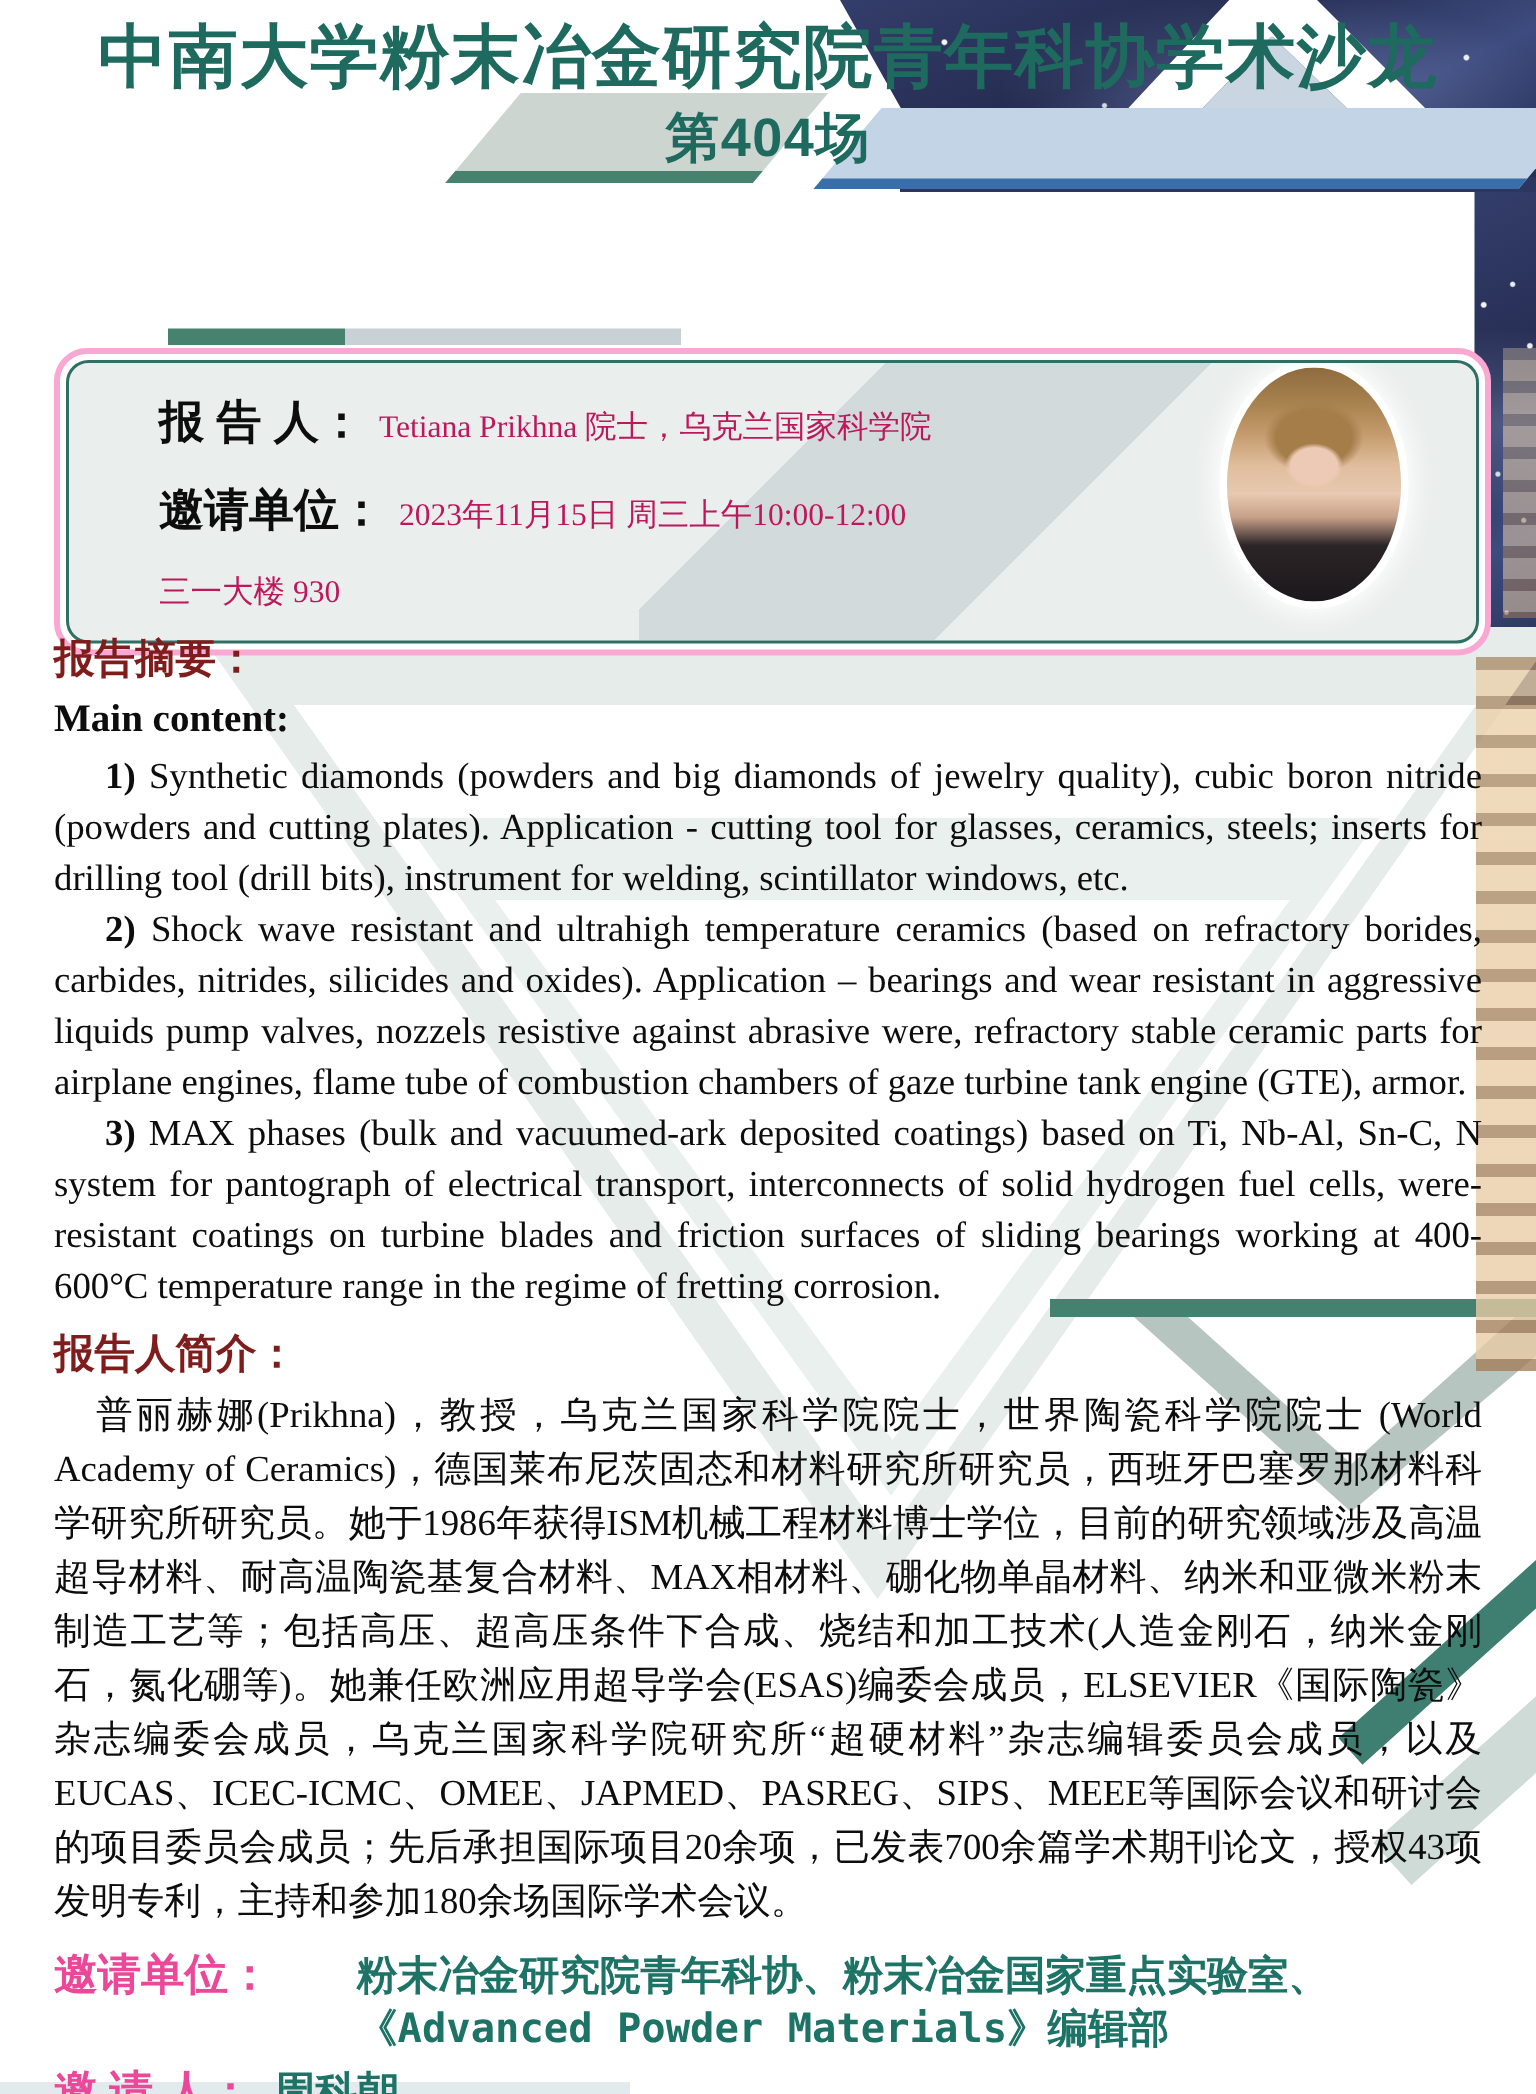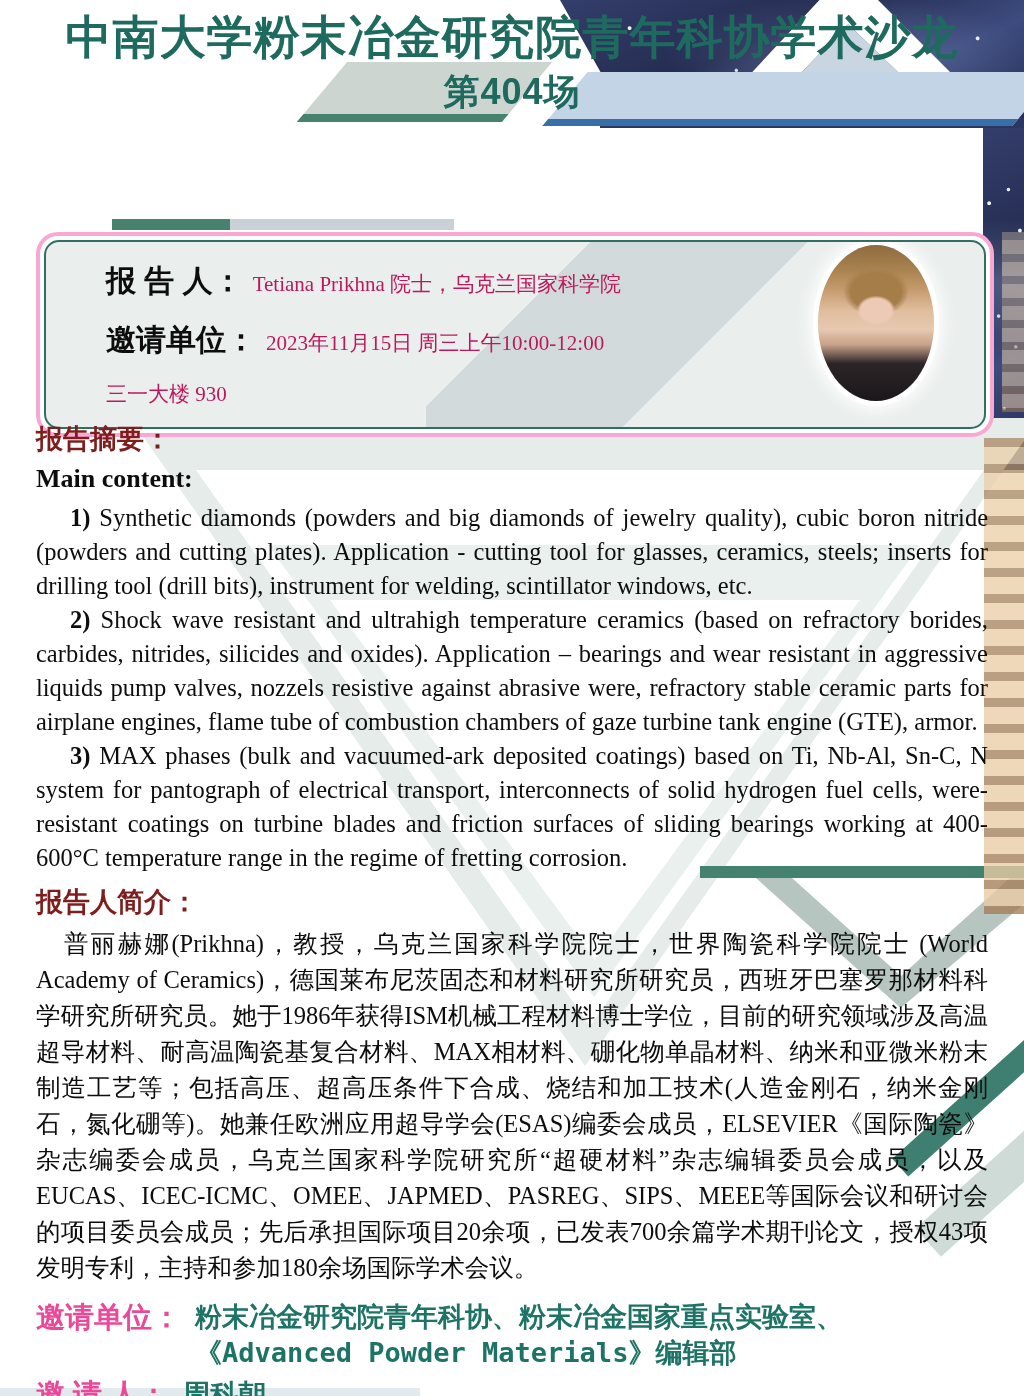--- a/index.html
+++ b/index.html
@@ -110,21 +110,21 @@
     font-family:"Liberation Serif","DejaVu Serif",serif;}
   .para{font-size:24.5px;line-height:34px;text-align:justify;margin:0;}
   .para .pnum{font-weight:bold;padding-left:34px;}
   .bio-heading{margin-top:12px;}
   .bio-text{font-size:24.5px;line-height:36px;text-align:justify;margin:0;text-indent:28px;}
 
   .footer{margin-top:14px;color:#1d7366;}
   .host-row{display:flex;align-items:flex-start;}
   .f-label{font-family:"Liberation Sans","DejaVu Sans",sans-serif;font-weight:bold;
     font-size:29px;line-height:35px;color:#ec4899;flex:none;margin-right:14px;white-space:nowrap;}
-  .host-lines{font-weight:bold;font-size:27px;line-height:35px;}
+  .host-lines{font-weight:bold;font-size:27px;line-height:35px;margin-left:43px;}
   .host-line1{font-family:"Liberation Sans","DejaVu Sans",sans-serif;}
   .host-line2{font-family:"DejaVu Sans Mono","Liberation Mono",monospace;}
   .inviter-row{display:flex;align-items:baseline;margin-top:6px;}
   .inviter-name{font-family:"Liberation Sans","DejaVu Sans",sans-serif;font-weight:bold;font-size:28px;}
 </style>
 </head>
 <body>
 
 <div class="poster">
 

